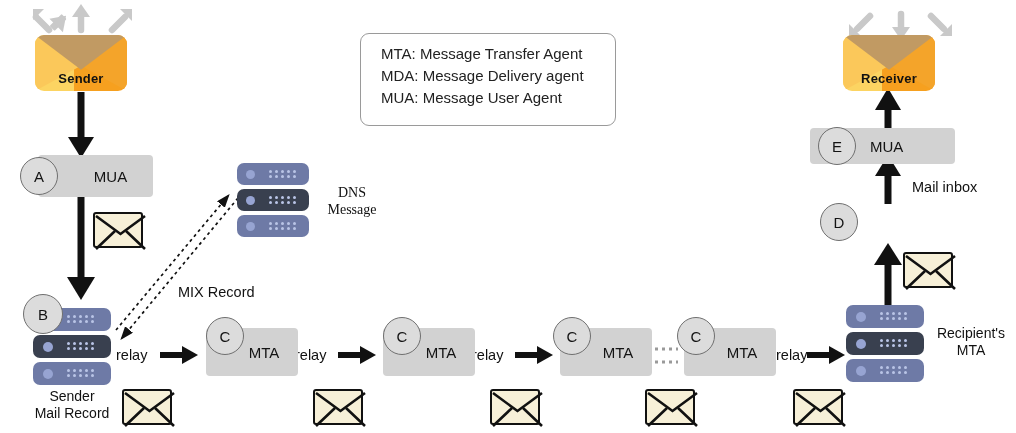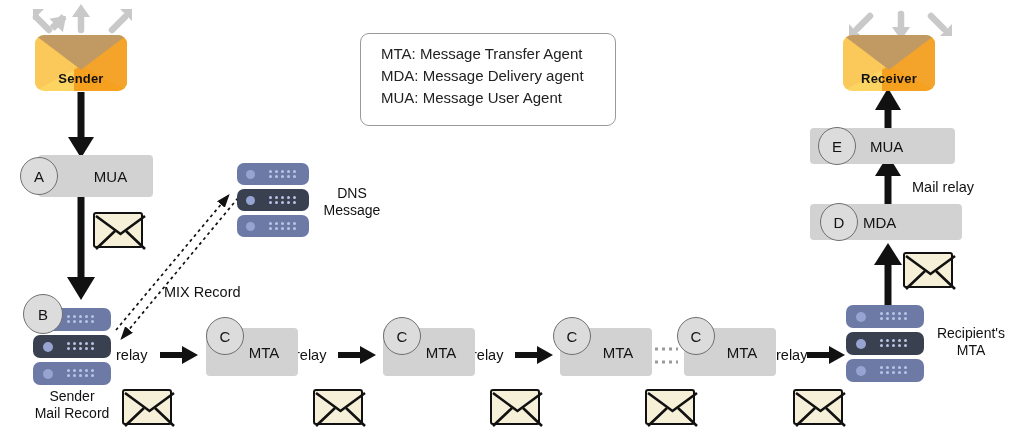--- a/index.html
+++ b/index.html
@@ -224,26 +224,26 @@
         <i></i>
         <i></i>
         <i></i>
         <i></i>
         <i></i>
         <i></i>
         <i></i>
         <i></i>
       </div>
   </div>
-  <div class="cap" style="left:312px;top:185px;width:80px;">
+  <div class="cap" style="left:312px;top:185px;width:80px;font-family:Liberation Serif, serif;">
     <span>DNS</span><br>
     <span>Message</span>
   </div>
 
-  <div class="relay" style="left:164px;top:284px;">MIX Record</div>
+  <div class="relay" style="left:178px;top:284px;">MIX Record</div>
 
   <div class="rack" style="left:33px;top:308px;width:78px;height:78px;">
     <div class="bar l" style="top:0;width:78px;height:23px;"></div>
     <div class="dot" style="left:10px;top:7px;width:10px;height:10px;"></div>
     <div class="leds" style="left:34px;top:7px;">
         <i></i>
         <i></i>
         <i></i>
         <i></i>
         <i></i>
@@ -403,28 +403,25 @@
     <span>MTA</span>
   </div>
 
   <div class="mail-sm" style="left:903px;top:252px;">
     <svg width="55" height="41" viewBox="0 0 55 41">
       <path d="M3,4 L27.5,22 L52,4" fill="none" stroke="#111" stroke-width="2.6"></path>
       <path d="M3,37 L22,19 M52,37 L33,19" fill="none" stroke="#111" stroke-width="2.6"></path>
     </svg>
   </div>
 
-  <div class="node" style="left:810px;top:204px;width:152px;height:36px;">
-    <div class="txt" style="text-align:left;padding-left:53px;">MDA</div>
-  </div>
   <div class="badge" style="left:820px;top:203px;width:38px;height:38px;">
     <span>D</span>
   </div>
 
-  <div class="relay" style="left:912px;top:179px;">Mail relay</div>
+  <div class="relay" style="left:912px;top:179px;">Mail inbox</div>
 
   <div class="node" style="left:810px;top:128px;width:145px;height:36px;">
     <div class="txt" style="text-align:left;padding-left:60px;">MUA</div>
   </div>
   <div class="badge" style="left:818px;top:127px;width:38px;height:38px;">
     <span>E</span>
   </div>
 
 </div>
 

